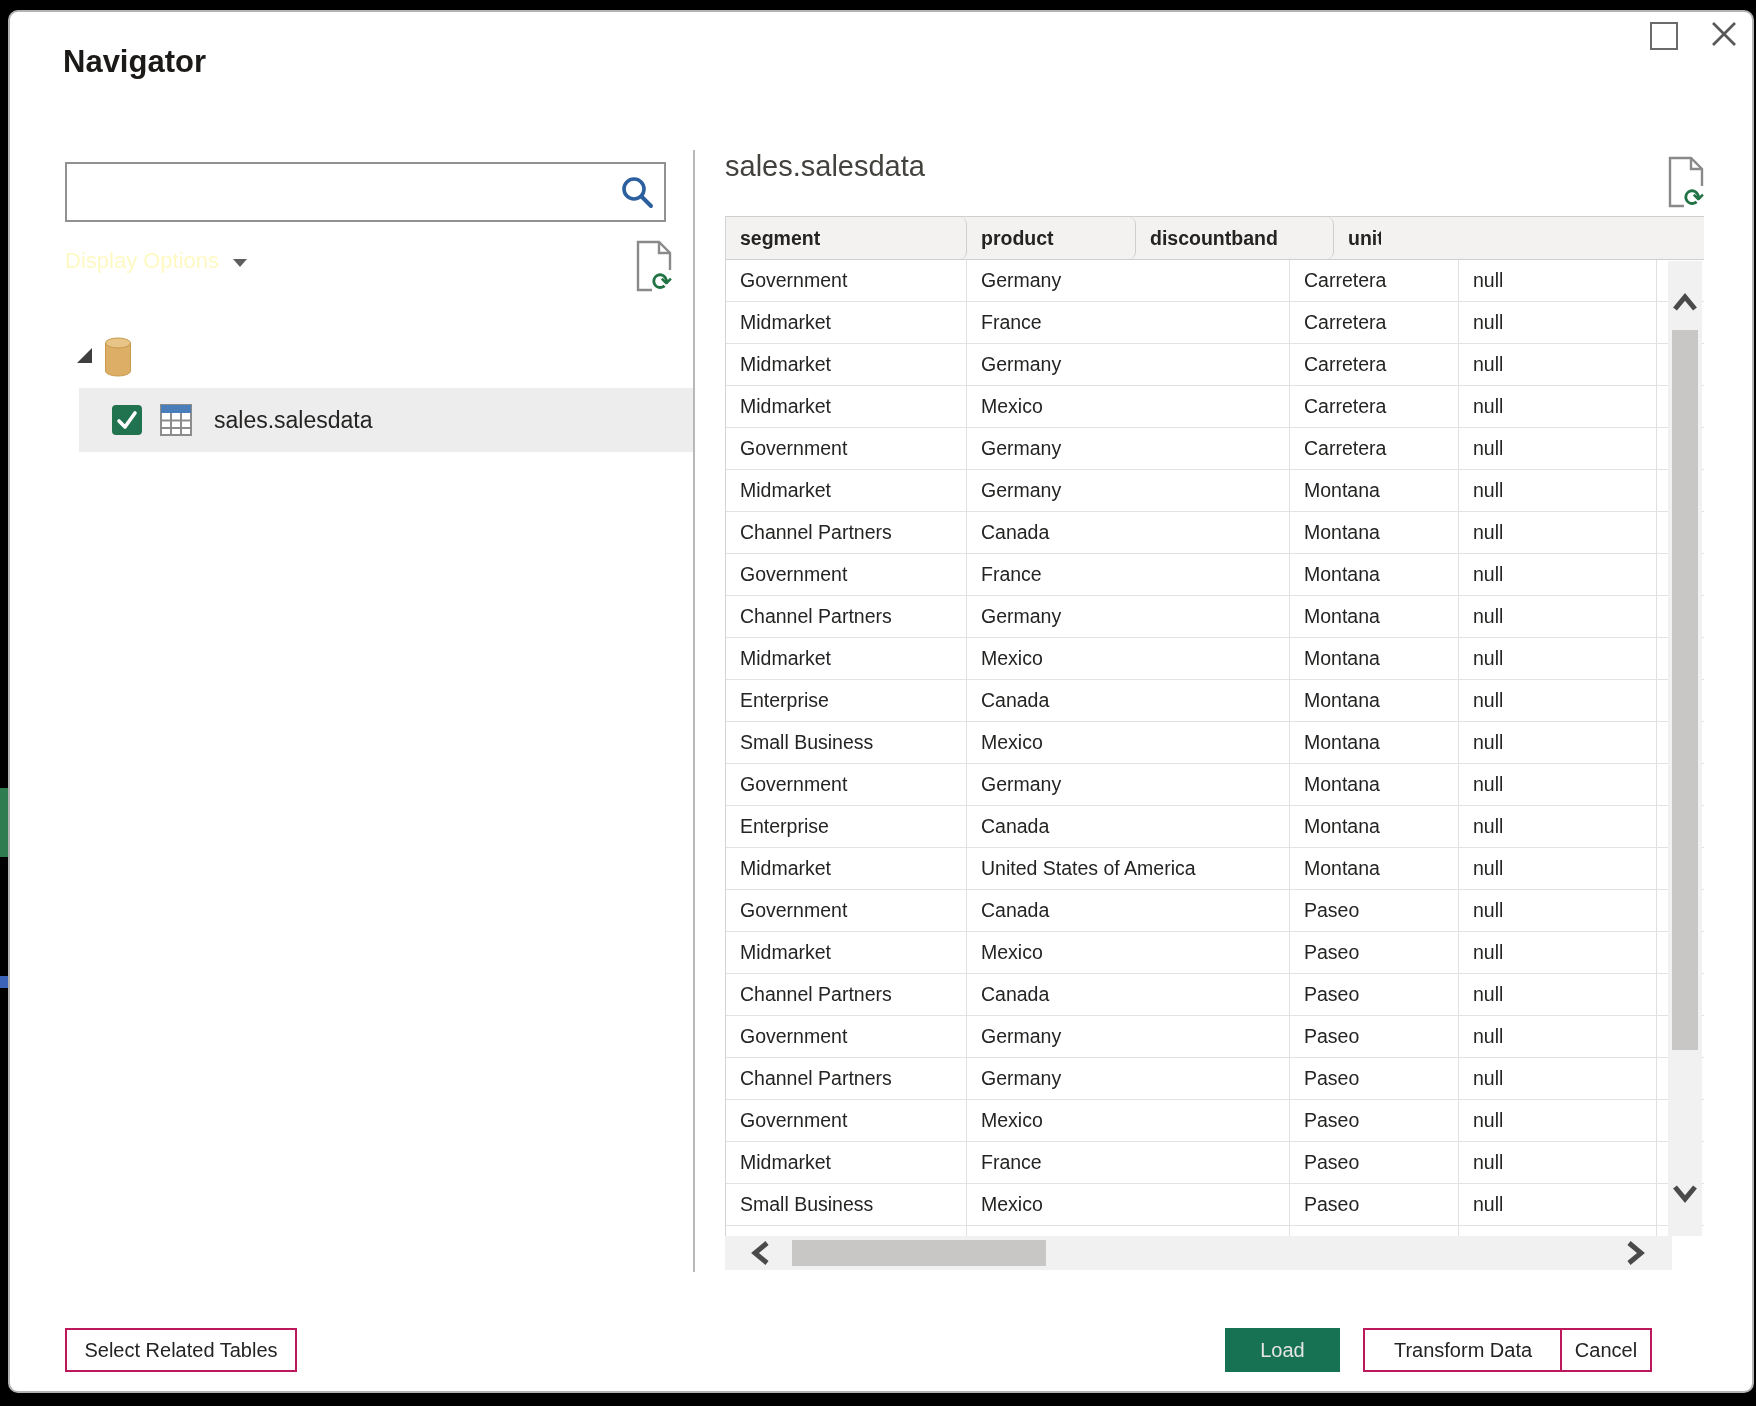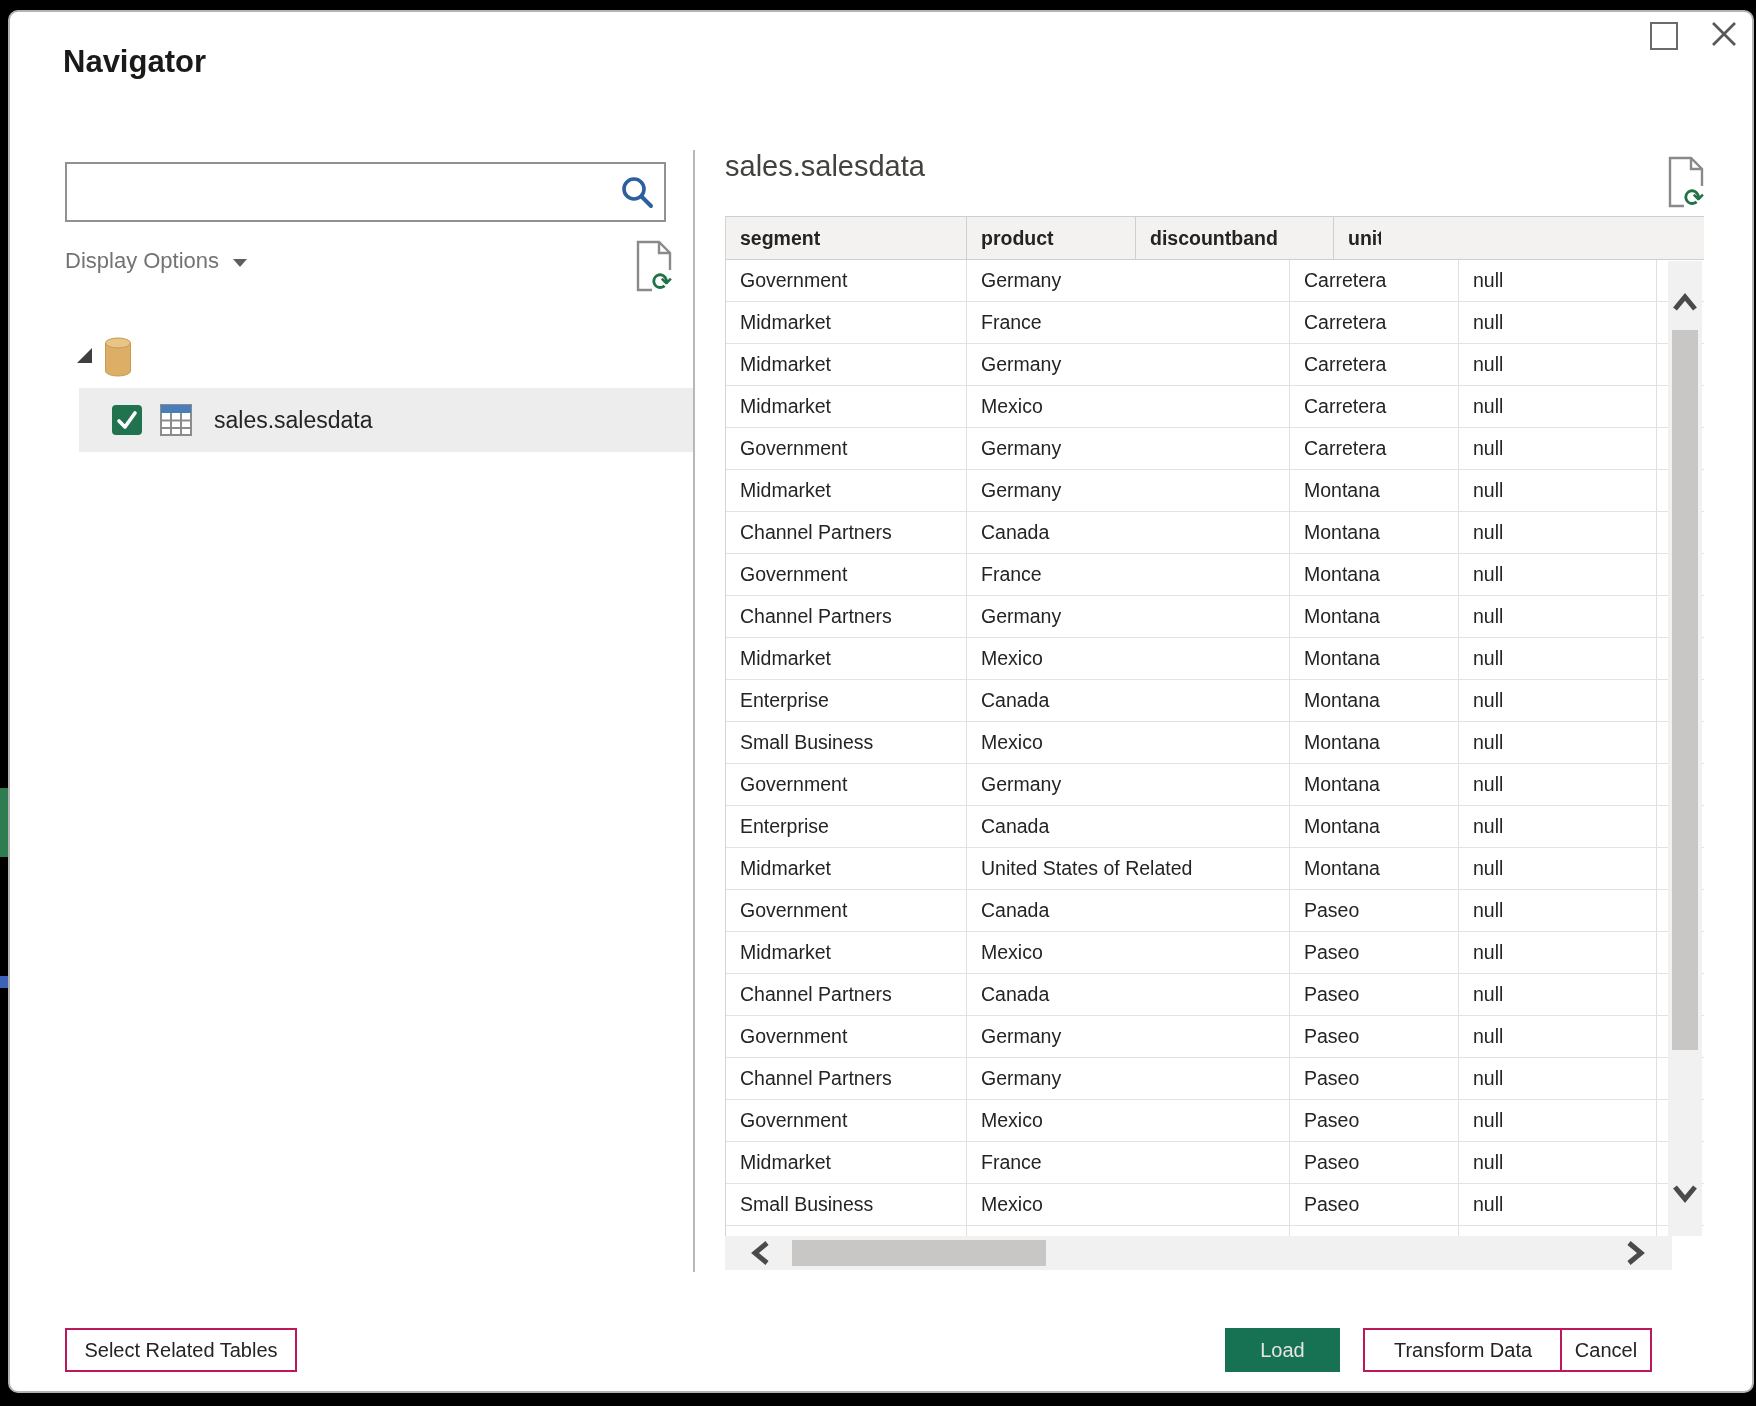--- a/index.html
+++ b/index.html
@@ -26,21 +26,21 @@
   .btn-close{left:1708px;top:18px;width:32px;height:32px;cursor:pointer;}
 
   
   .search-box{
     left:65px;top:162px;width:601px;height:60px;border:2px solid #919191;background:#fff;
     display:flex;align-items:center;box-sizing:border-box;
   }
   .search-input{flex:1;border:none;outline:none;font-size:22px;height:100%;padding:0 8px 0 12px;font-family:inherit;color:#252423;background:transparent;}
   .search-icon{width:34px;height:34px;margin-right:10px;flex:0 0 auto;}
 
-  .display-options{left:65px;top:248px;font-size:22px;color:#737373;cursor:pointer;display:flex;align-items:center;gap:14px;}
+  .display-options{left:65px;top:248px;font-size:22px;color:#fef9c3;cursor:pointer;display:flex;align-items:center;gap:14px;}
   .caret-down{width:0;height:0;border-left:7px solid transparent;border-right:7px solid transparent;border-top:8px solid #605e5c;margin-top:4px;}
 
   .refresh-icon{width:40px;height:52px;cursor:pointer;}
   .refresh-left{left:634px;top:240px;}
   .refresh-right{left:1666px;top:156px;}
 
   .tree-root{left:65px;top:332px;height:50px;display:flex;align-items:center;gap:0;cursor:pointer;}
   .expander{width:0;height:0;border-left:15px solid transparent;border-bottom:15px solid #3f3f3f;margin:0 12px 4px 12px;}
   .db-icon{width:28px;height:40px;margin-right:24px;}
   .tree-label{font-size:23px;color:#252423;white-space:nowrap;}
@@ -57,21 +57,21 @@
 
   
   .preview-title{left:725px;top:150px;font-size:29px;color:#44423e;}
 
   .ptable{
     left:725px;top:216px;width:979px;height:1020px;overflow:hidden;
     border-left:1px solid #d4d4d4;box-sizing:border-box;background:#fff;
   }
   .t-head{display:flex;height:44px;background:#f3f2f1;border-top:1px solid #cfcfcf;border-bottom:1px solid #cfcfcf;box-sizing:border-box;}
   .th{font-size:19.5px;font-weight:bold;color:#252423;line-height:42px;padding-left:14px;box-sizing:border-box;
-      border-right:1px solid #cfcfcf;white-space:nowrap;overflow:hidden;flex:0 0 auto;}
+      border-right:1px solid #cfcfcf;white-space:nowrap;overflow:hidden;flex:0 0 auto;border-radius:7px;}
   .tr{display:flex;height:42px;border-bottom:1px solid #e3e3e3;box-sizing:border-box;background:#fff;}
   .td{font-size:19.5px;color:#252423;line-height:41px;padding-left:14px;box-sizing:border-box;
       border-right:1px solid #e0e0e0;white-space:nowrap;overflow:hidden;flex:0 0 auto;}
   .c0{width:241px;} .c1{width:323px;} .c2{width:169px;} .c3{width:198px;} .c4{width:47px;border-right:none;}
 
   
   .vscroll{left:1668px;top:261px;width:34px;height:975px;background:#f1f1f1;}
   .vthumb{position:absolute;left:4px;top:69px;width:26px;height:720px;background:#c9c7c5;cursor:pointer;}
   .scroll-arrow{position:absolute;cursor:pointer;}
   .v-up{left:3px;top:30px;}
@@ -266,21 +266,21 @@
       </div>
       <div class="tr">
         <div class="td c0">Enterprise</div>
         <div class="td c1">Canada</div>
         <div class="td c2">Montana</div>
         <div class="td c3">null</div>
         <div class="td c4"></div>
       </div>
       <div class="tr">
         <div class="td c0">Midmarket</div>
-        <div class="td c1">United States of Related</div>
+        <div class="td c1">United States of America</div>
         <div class="td c2">Montana</div>
         <div class="td c3">null</div>
         <div class="td c4"></div>
       </div>
       <div class="tr">
         <div class="td c0">Government</div>
         <div class="td c1">Canada</div>
         <div class="td c2">Paseo</div>
         <div class="td c3">null</div>
         <div class="td c4"></div>

